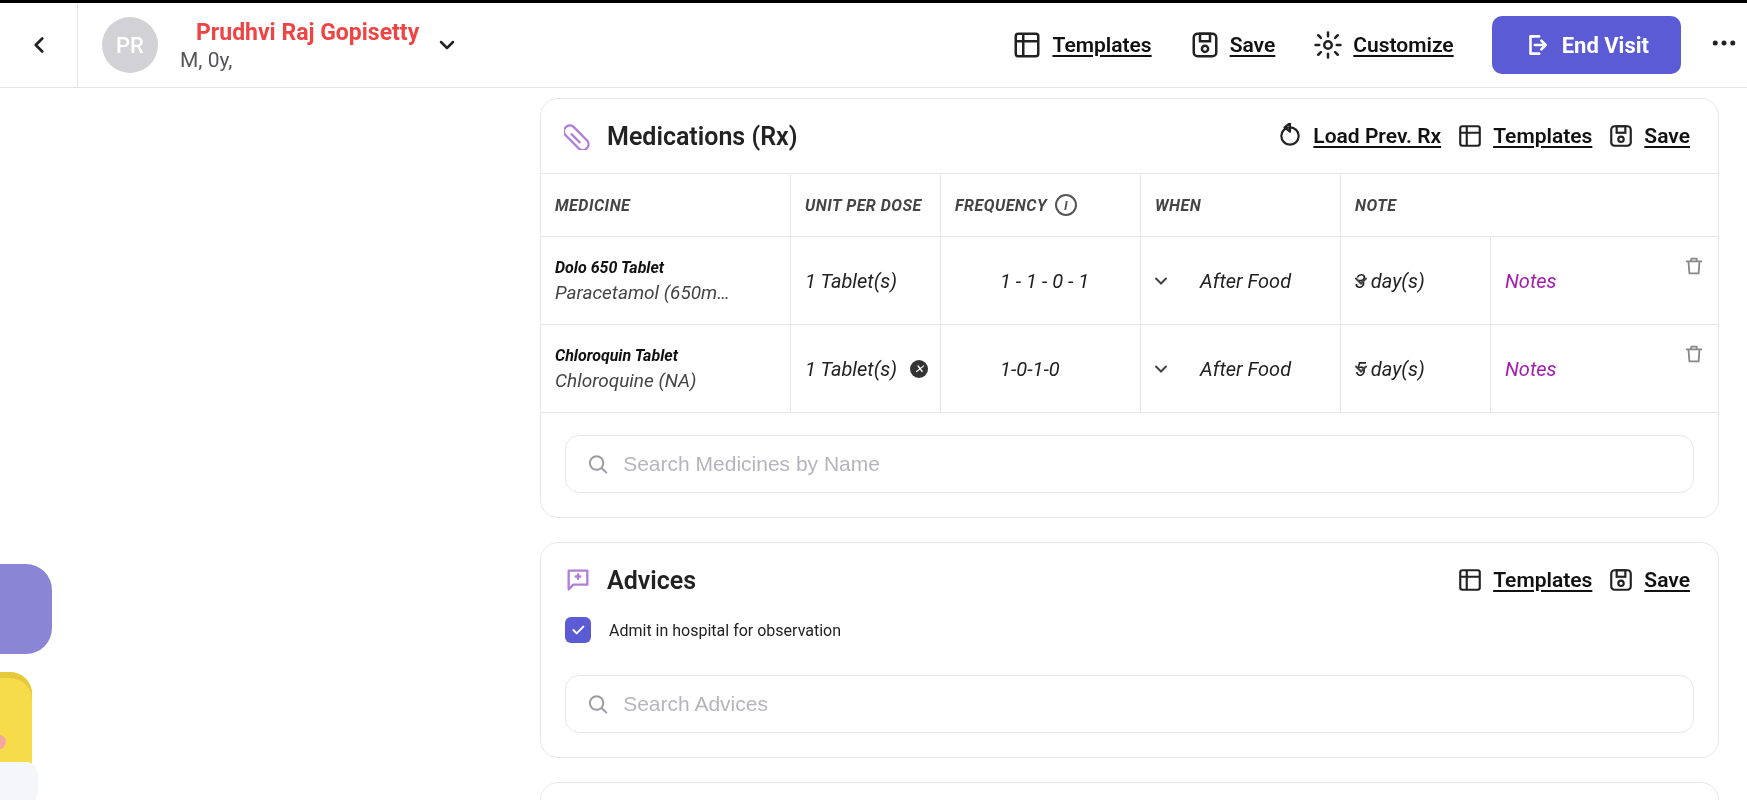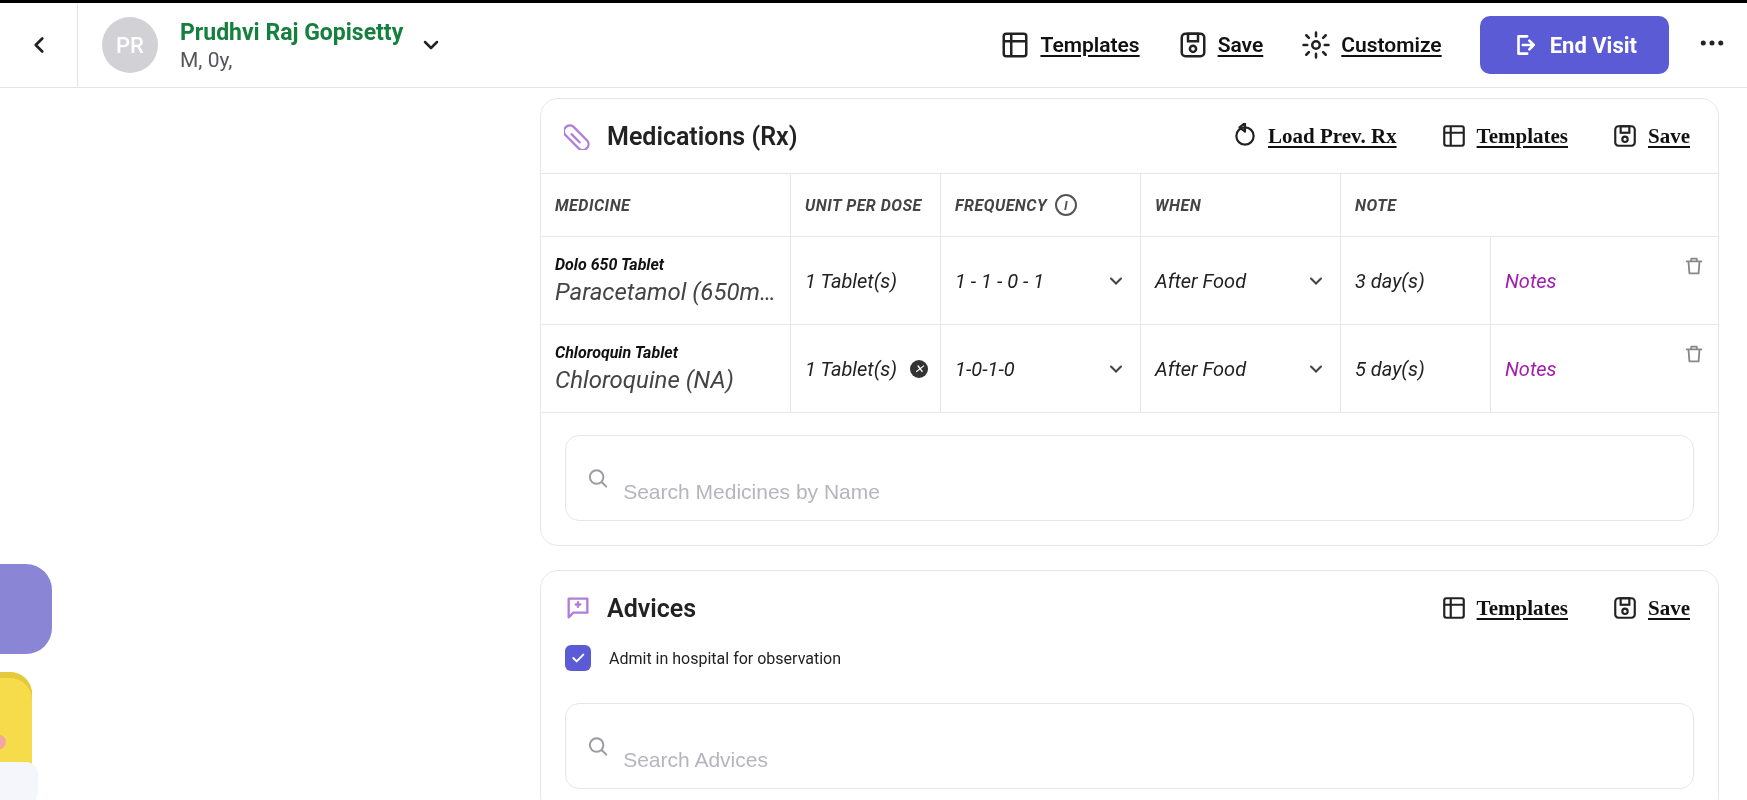--- a/index.html
+++ b/index.html
@@ -10,21 +10,21 @@
     width: 1747px;
     height: 800px;
     overflow: hidden;
   }
   .topbar {
     display: flex;
     align-items: center;
     height: 88px;
     border-top: 3px solid #000;
     border-bottom: 1px solid #e3e3e8;
-    padding-right: 20px;
+    padding-right: 8px;
   }
   .back-btn {
     width: 78px;
     height: 100%;
     display: flex;
     align-items: center;
     justify-content: center;
     border-right: 1px solid #e3e3e8;
     cursor: pointer;
   }
@@ -35,21 +35,21 @@
     background: #d1d1d6;
     color: #fff;
     font-size: 22px;
     font-weight: 500;
     display: flex;
     align-items: center;
     justify-content: center;
     margin-left: 24px;
   }
   .patient-block { margin-left: 22px; display: flex; align-items: center; gap: 16px; }
-  .patient-name { font-size: 23px; font-weight: 700; color: #15803d; }
+  .patient-name { font-size: 23px; font-weight: 700; color: #ef4444; margin-left: 16px; }
   .patient-meta { font-size: 21px; color: #55555c; margin-top: 2px; }
   .spacer { flex: 1; }
   .top-action {
     display: flex;
     align-items: center;
     gap: 10px;
     margin-left: 38px;
     font-size: 21px;
     font-weight: 600;
     color: #111;
@@ -105,23 +105,22 @@
     margin-right: 14px;
   }
   .section-title {
     font-size: 25px;
     font-weight: 600;
     color: #222;
   }
   .card-actions {
     margin-left: auto;
     display: flex;
-    gap: 44px;
-    align-items: center;
-    font-family: Liberation Serif, serif;
+    gap: 16px;
+    align-items: center;
   }
   .card-action {
     display: flex;
     align-items: center;
     gap: 10px;
     font-size: 21px;
     font-weight: 600;
     color: #111;
     text-decoration: underline;
     text-underline-offset: 3px;
@@ -155,23 +154,23 @@
     padding: 20px 14px;
   }
   .col-med  { width: 250px; }
   .col-dose { width: 150px; }
   .col-freq { width: 200px; position: relative; }
   .col-when { width: 200px; position: relative; }
   .col-dur  { width: 150px; }
   .col-note { flex: 1; border-right: none; }
   .col-del  { width: 48px; border-right: none; display:flex; align-items:flex-start; justify-content:center; padding-top:18px; color:#888; cursor:pointer; }
   .med-name { font-size: 16px; font-weight: 700; color: #111; }
-  .med-sub  { font-size: 24px; color: #444; margin-top: 4px; white-space: nowrap; overflow:hidden; text-overflow:ellipsis; }
+  .med-sub  { font-size: 19px; color: #444; margin-top: 4px; white-space: nowrap; overflow:hidden; text-overflow:ellipsis; }
   .cell-text { font-size: 20px; color: #222; }
-  .select-row { display:flex; align-items:center; justify-content:space-between; width:100%; }
+  .select-row { display:flex; align-items:center; justify-content:space-between; width:100%;margin-left:45px; }
   .chev { color:#444; }
   .note-placeholder { color:#a21caf; font-size:20px; }
   .info-badge {
     width:22px; height:22px; border-radius:50%; border:2px solid #555; display:inline-flex;
     align-items:center; justify-content:center; font-size:13px; font-weight:700; color:#555; margin-left:8px;
   }
   .clear-badge {
     position:absolute; width:18px; height:18px; border-radius:50%;
     background:#333; color:#fff; font-size:12px; display:flex; align-items:center; justify-content:center;
     right:-2px; top:50%; transform:translateY(-50%);
@@ -181,21 +180,21 @@
   .search-box {
     margin: 22px 24px 24px 24px;
     border: 1px solid #e6e6ec;
     border-radius: 14px;
     padding: 16px 20px;
     display: flex;
     align-items: center;
     gap: 14px;
   }
   .search-box input {
-    border: none; outline: none; font-size: 21px; color:#000000; width:100%;margin-top:28px;
+    border: none; outline: none; font-size: 21px; color:#000000; width:100%;
   }
   .search-box input::placeholder { color:#b5b5bd; }
 
   .advice-row {
     display:flex; align-items:center; gap:18px;
     padding: 0px 24px 10px 24px;
   }
   .check {
     width:26px; height:26px; border-radius:6px; background:#5b5bd6;
     display:flex; align-items:center; justify-content:center; color:#fff;

